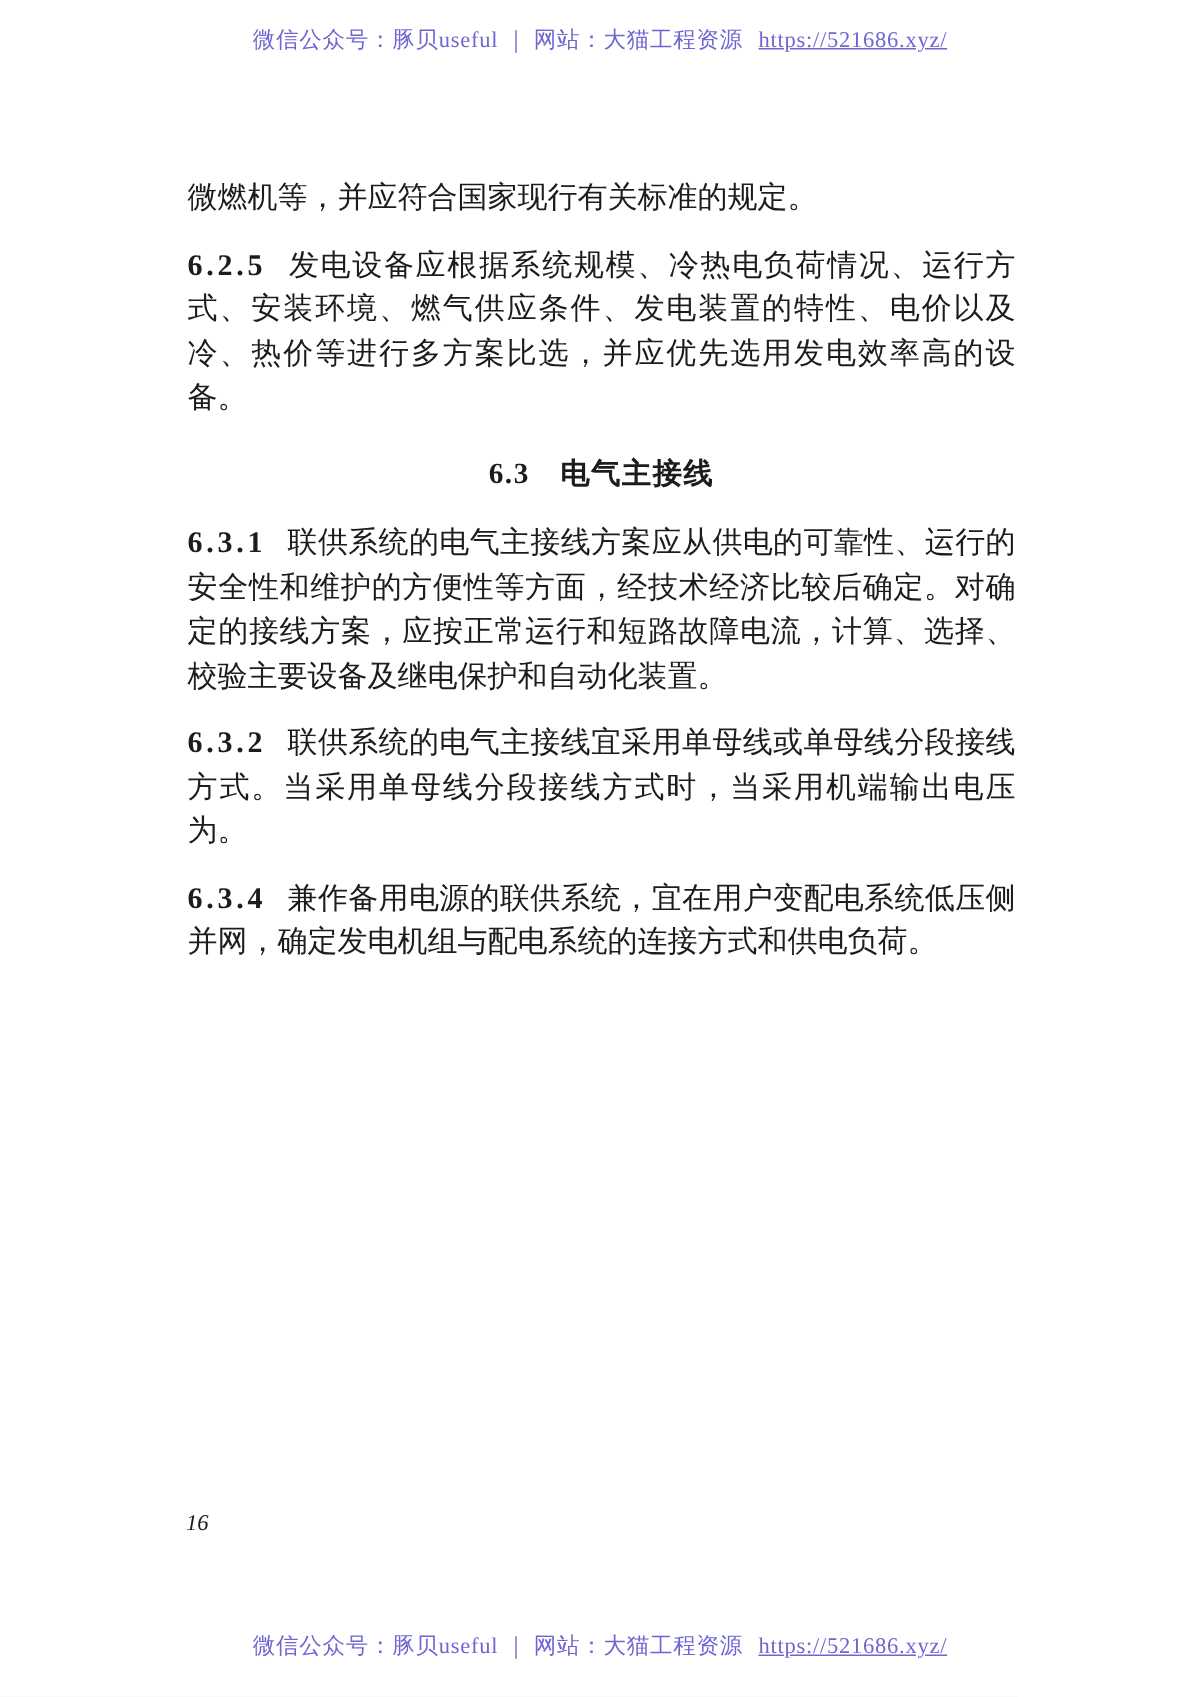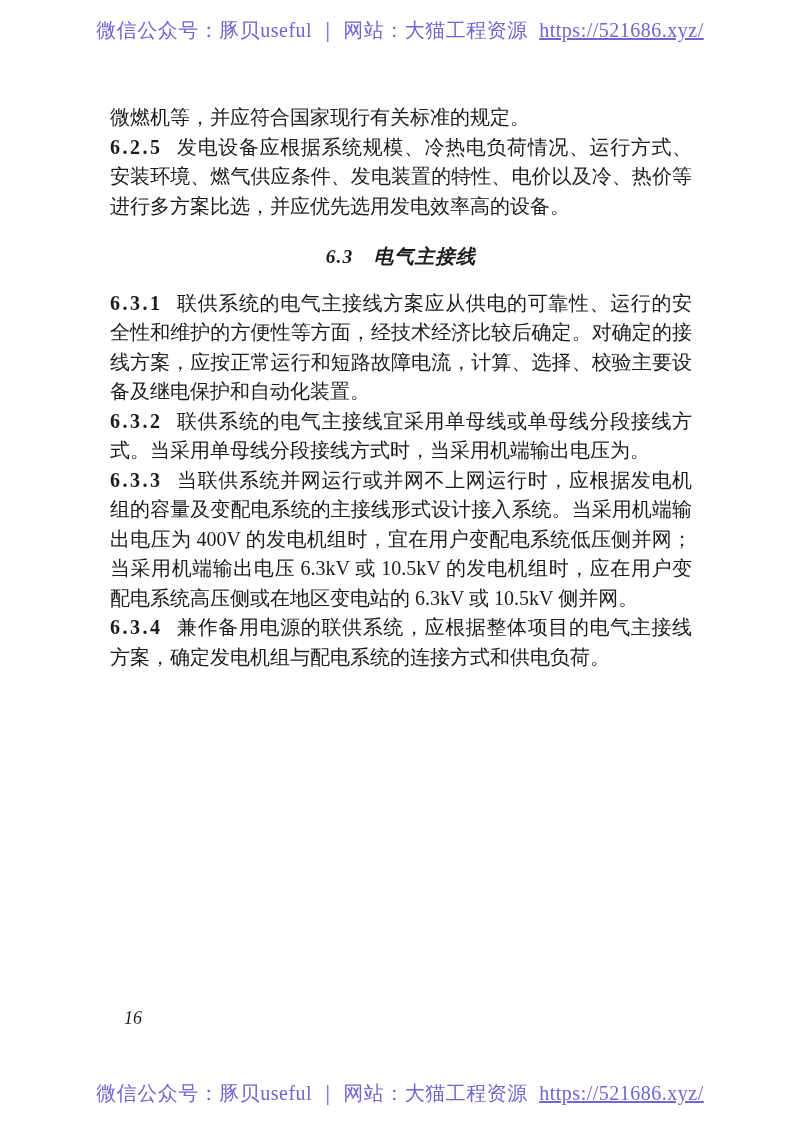--- a/index.html
+++ b/index.html
@@ -19,68 +19,67 @@
     width: 800px;
     height: 1131px;
     margin: 0 auto;
     background: var(--background);
     overflow: hidden;
   }
   .watermark {
     position: absolute;
     left: 0; right: 0;
     text-align: center;
-    font-size: 20px;
+    font-size: 15px;
     color: var(--watermark);
     letter-spacing: 0.5px;
     font-family: "Liberation Serif", "DejaVu Serif", serif;
     white-space: nowrap;
   }
   .watermark--header { top: 17px; }
   .watermark--footer { bottom: 24px; }
   .watermark .wm-url {
     text-decoration: underline;
     margin-left: 6px;
   }
   .content {
     position: absolute;
     top: 103px;
     left: 110px;
     width: 582px;
     color: var(--text);
   }
   .content p {
-    margin: 0;
+    margin: 15px;
     font-size: 20px;
     line-height: 29.5px;
     text-align: justify;
     text-justify: inter-ideograph;
   }
   .clause-num {
     font-weight: bold;
     letter-spacing: 2.5px;
     margin-right: 14px;
     white-space: nowrap;
     font-family: Liberation Serif, serif;
   }
   .section-heading {
     text-align: center;
     font-weight: bold;
     font-size: 19.5px;
     line-height: 29.5px;
     margin: 21px 0 17px 0;
     color: var(--text);
     letter-spacing: 1px;
-    font-style: italic;
   }
   .page-number {
     position: absolute;
     left: 124px;
     top: 1008px;
-    font-size: 18px;
+    font-size: 15px;
     font-style: italic;
     color: var(--text);
     font-family: "Liberation Serif", "DejaVu Serif", serif;
   }
 </style>
 </head>
 <body>
 
 <div class="page">
 
@@ -104,26 +103,23 @@
     <h2 class="section-heading">6.3　电气主接线</h2>
 
     <p>
       <span class="clause-num">6.3.1</span><span>联供系统的电气主接线方案应从供电的可靠性、运行的安全性和维护的方便性等方面，经技术经济比较后确定。对确定的接线方案，应按正常运行和短路故障电流，计算、选择、校验主要设备及继电保护和自动化装置。</span>
     </p>
 
     <p>
       <span class="clause-num">6.3.2</span><span>联供系统的电气主接线宜采用单母线或单母线分段接线方式。当采用单母线分段接线方式时，当采用机端输出电压为。</span>
     </p>
 
-    <p>
-      <span class="clause-num">6.3.3</span><span>当联供系统并网运行或并网不上网运行时，应根据发电机组的容量及变配电系统的主接线形式设计接入系统。当采用机端输出电压为 400V 的发电机组时，宜在用户变配电系统低压侧并网；当采用机端输出电压 6.3kV 或 10.5kV 的发电机组时，应在用户变配电系统高压侧或在地区变电站的 6.3kV 或 10.5kV 侧并网。</span>
-    </p>
 
     <p>
-      <span class="clause-num">6.3.4</span><span>兼作备用电源的联供系统，应根据整体项目的电气主接线方案，确定发电机组与配电系统的连接方式和供电负荷。</span>
+      <span class="clause-num">6.3.4</span><span>兼作备用电源的联供系统，宜在用户变配电系统低压侧并网，确定发电机组与配电系统的连接方式和供电负荷。</span>
     </p>
 
 
   </div>
 
   <div class="page-number">16</div>
 
   <div class="watermark watermark--footer">
     <span>微信公众号：豚贝useful ｜ 网站：大猫工程资源</span>
     <span class="wm-url">https://521686.xyz/</span>

